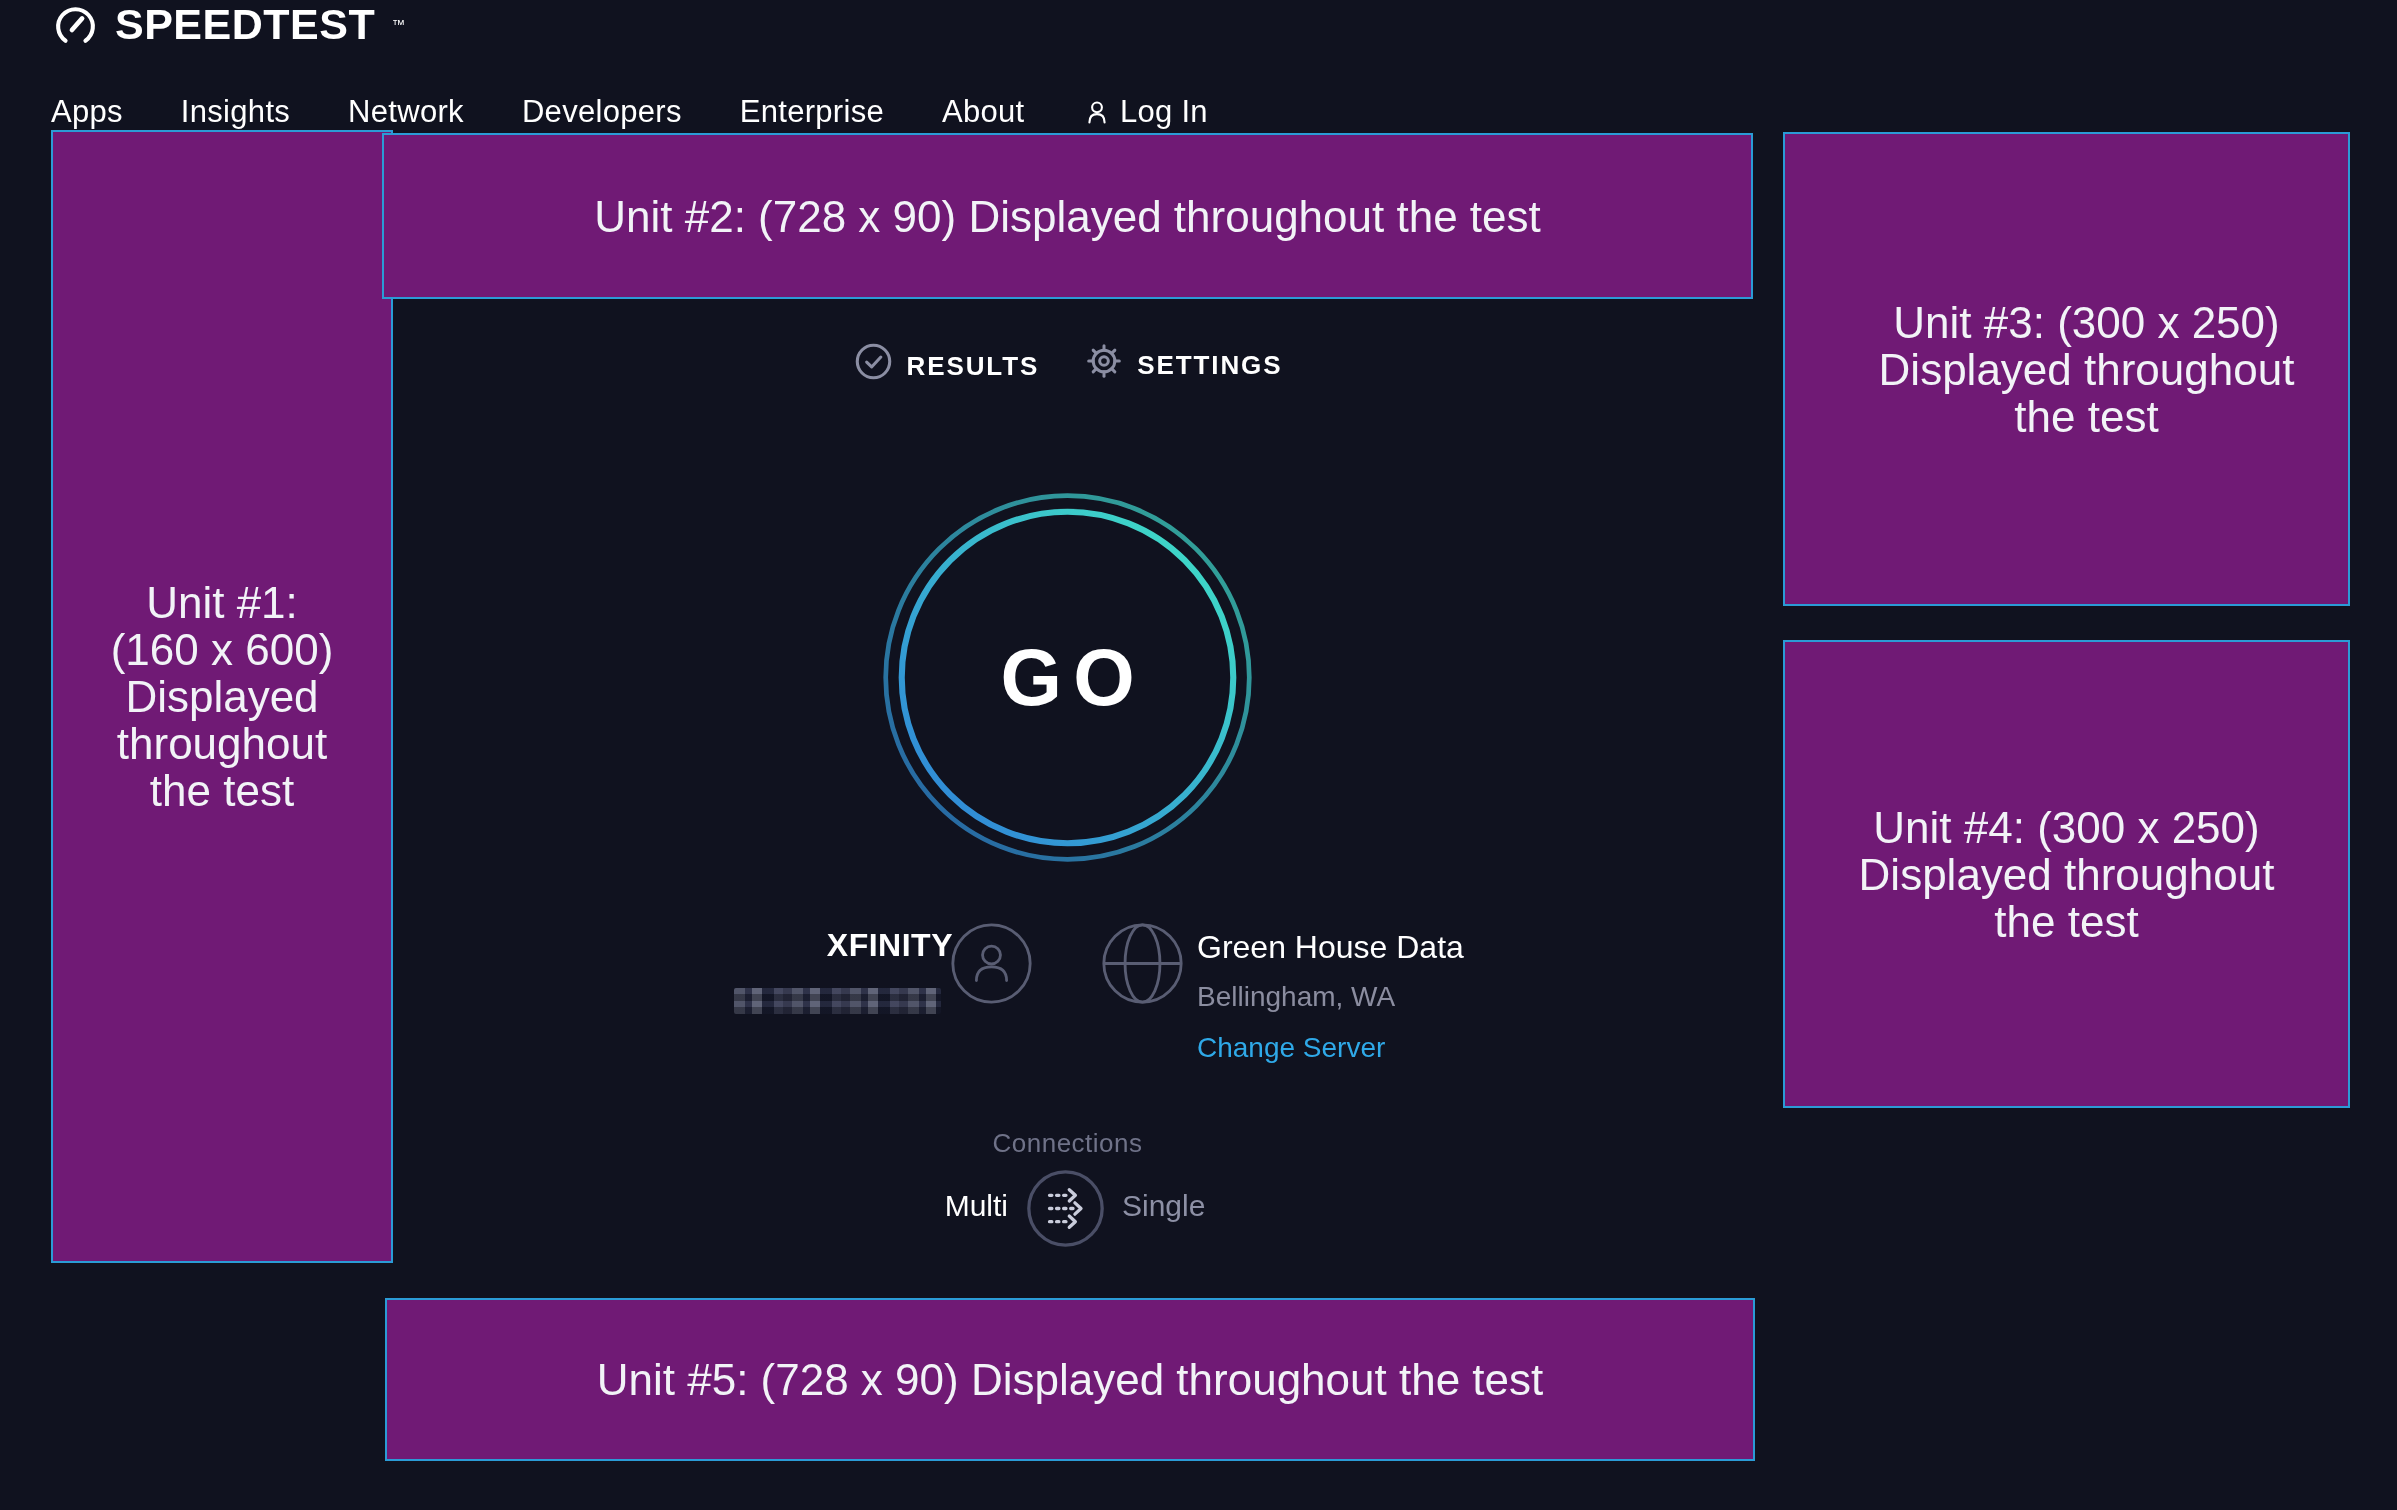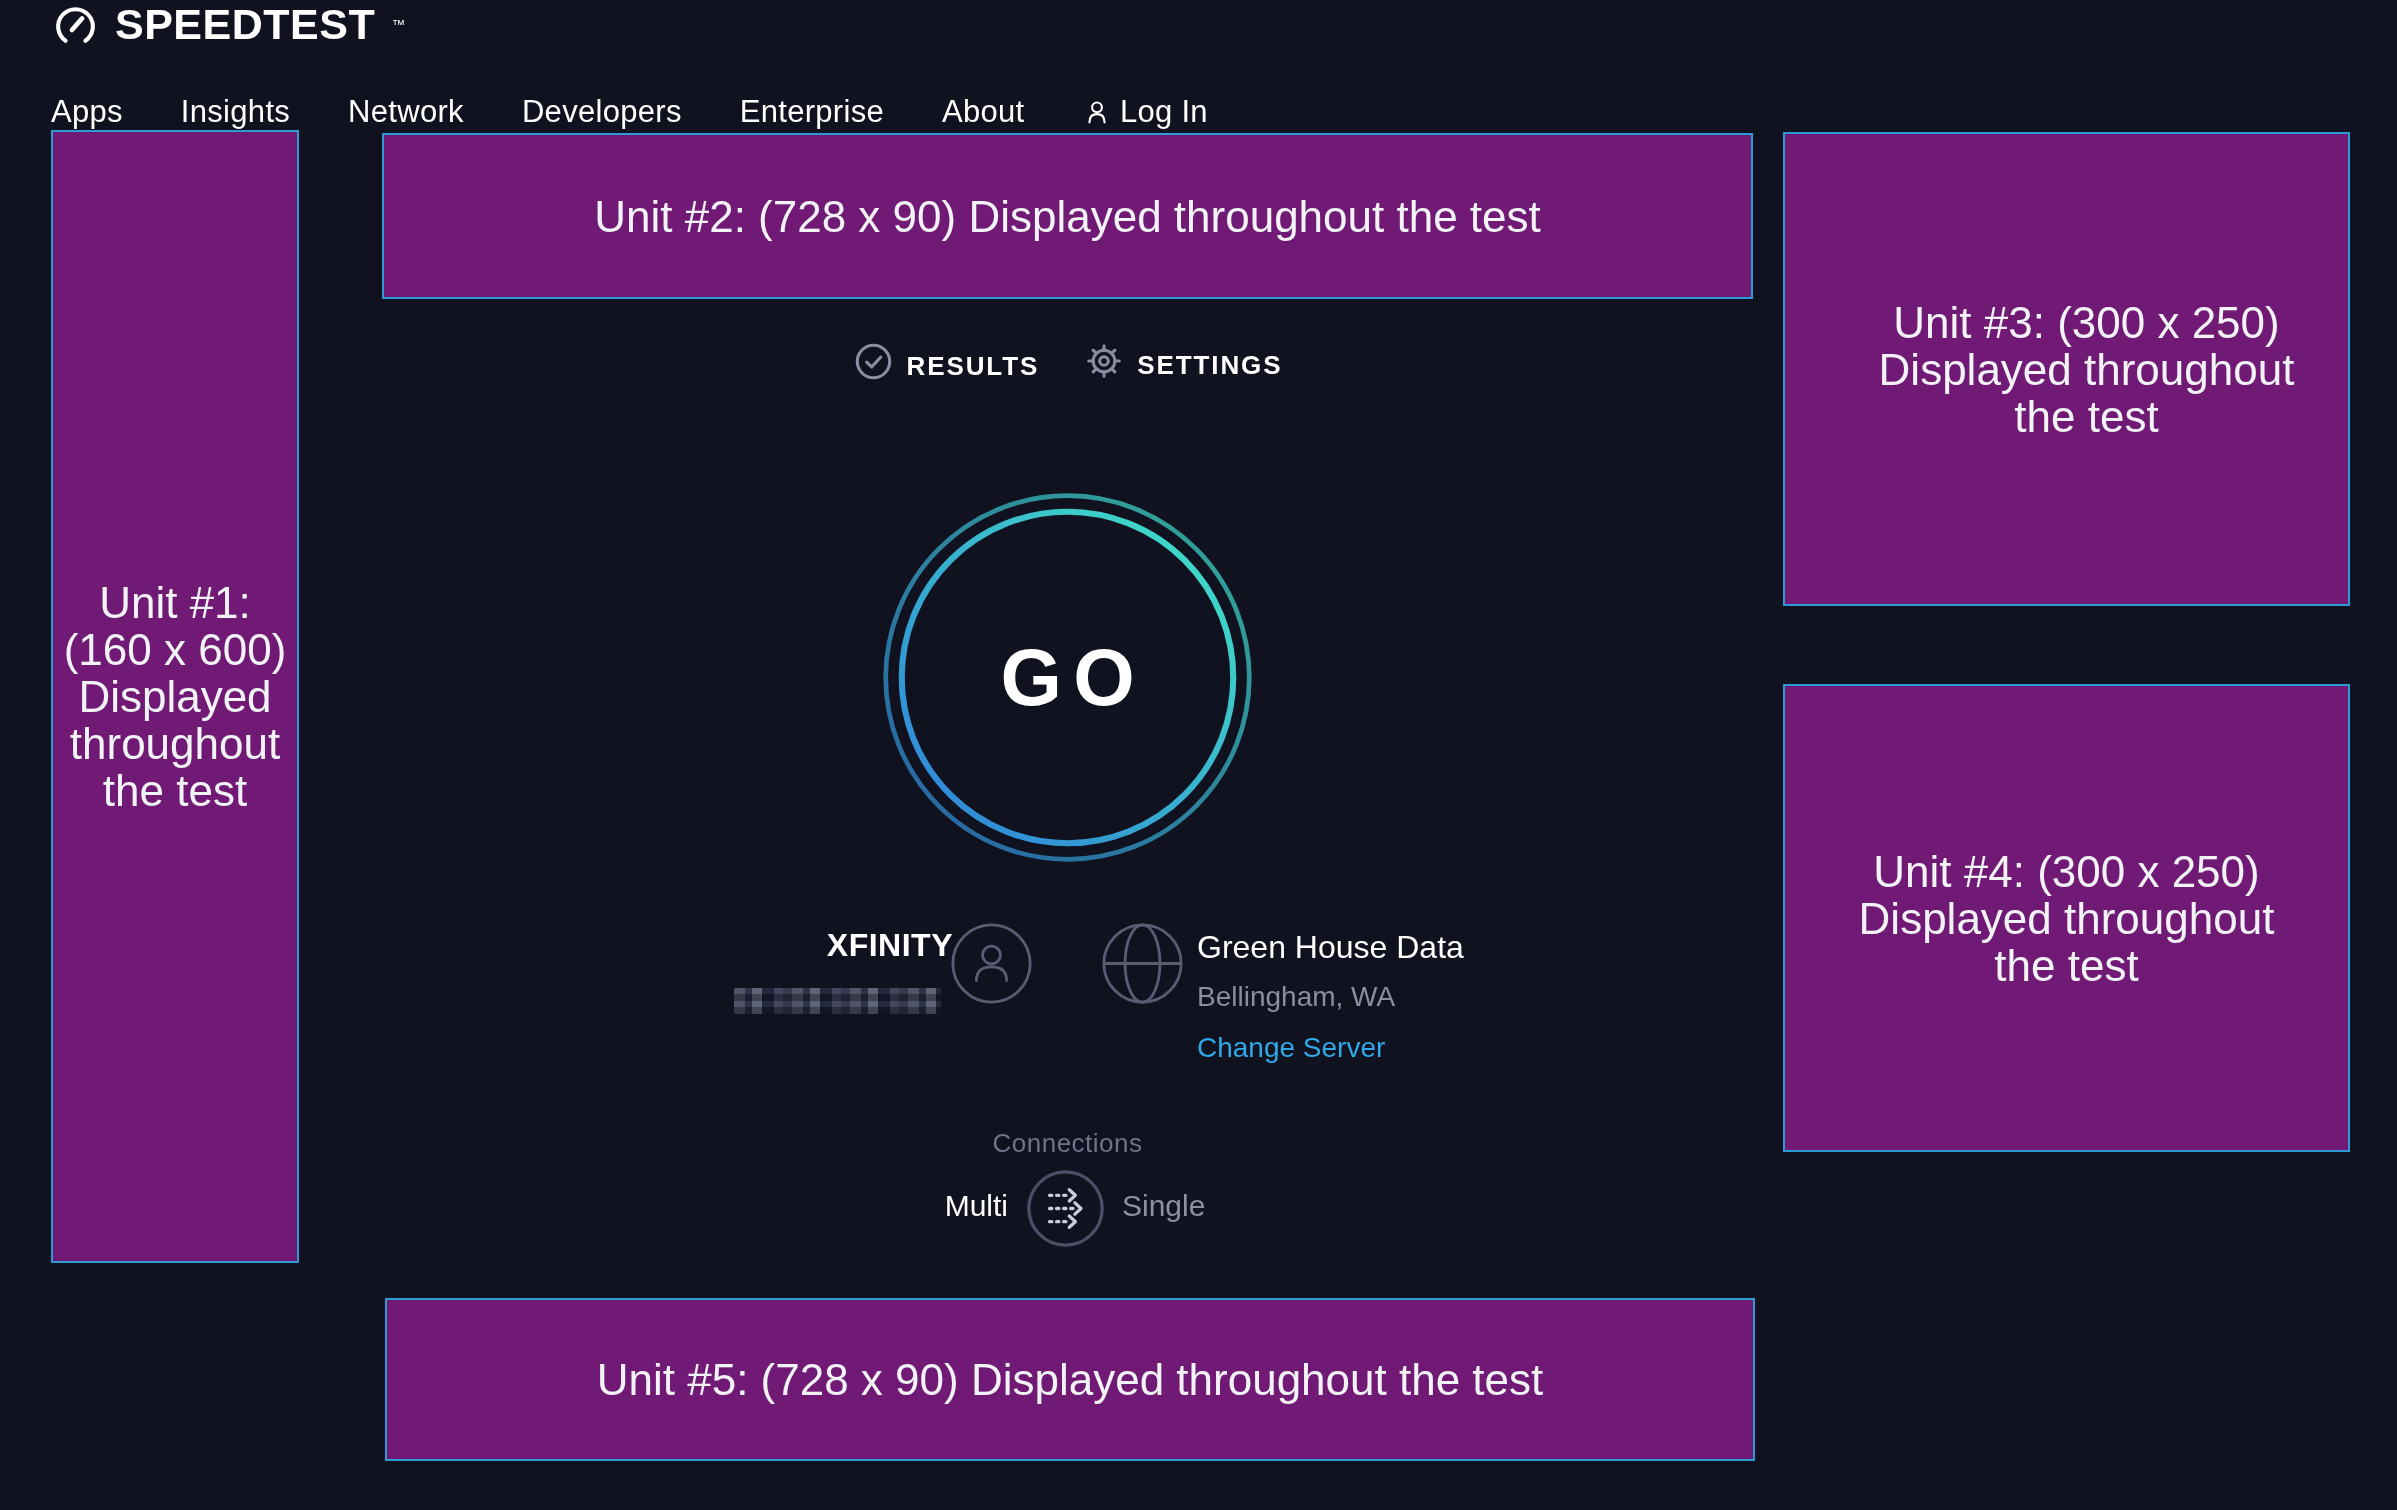--- a/index.html
+++ b/index.html
@@ -22,24 +22,24 @@
   .nav a{
     color:#ffffff;font-size:31px;font-weight:400;letter-spacing:0.3px;
     text-decoration:none;cursor:pointer;display:flex;align-items:center;gap:9.4px;
   }
   
   .ad{
     position:absolute;background:#701a75;border:2.8px solid #2b9bd6;
     box-sizing:border-box;display:flex;align-items:center;justify-content:center;
     text-align:center;color:#f2f3f7;font-size:44px;line-height:47px;font-weight:400;
   }
-  .ad-left  {left:51px;  top:130px;  width:248px;  height:1133px;}
+  .ad-left  {left:51px;  top:130px;  width:342px;  height:1133px;}
   .ad-top   {left:382px; top:133px;  width:1371px; height:166px;}
   .ad-right1{left:1783px;top:132px;  width:567px;  height:474px;padding-left:40px;}
-  .ad-right2{left:1783px;top:640px;  width:567px;  height:468px;margin-top:44px;}
+  .ad-right2{left:1783px;top:640px;  width:567px;  height:468px;}
   .ad-bottom{left:385px; top:1298px; width:1370px; height:163px;}
   
   .tabs{
     position:absolute;left:382px;top:331px;width:1371px;height:60px;
     display:flex;align-items:center;justify-content:center;gap:45px;
   }
   .tab{display:flex;align-items:flex-end;gap:13px;cursor:pointer;}
   .tab-label{color:#ffffff;font-size:26px;font-weight:700;letter-spacing:1.9px;}
   
   .go-btn{

